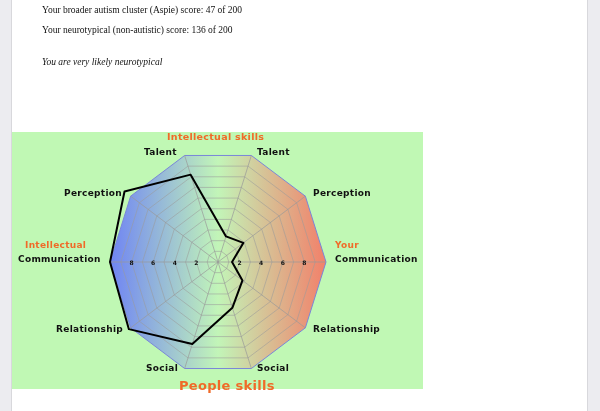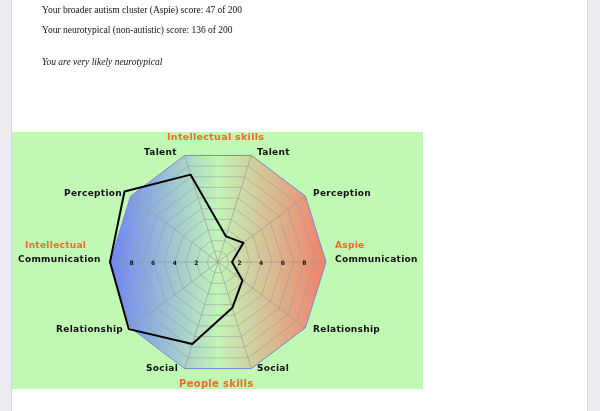--- a/index.html
+++ b/index.html
@@ -63,26 +63,26 @@
       <text x="196.4" y="265" text-anchor="middle" font-family="&quot;DejaVu Sans&quot;, sans-serif" font-size="6" font-weight="bold" fill="#111">2</text>
       <text x="239.6" y="265" text-anchor="middle" font-family="&quot;DejaVu Sans&quot;, sans-serif" font-size="6" font-weight="bold" fill="#111">2</text>
       <text x="261.2" y="265" text-anchor="middle" font-family="&quot;DejaVu Sans&quot;, sans-serif" font-size="6" font-weight="bold" fill="#111">4</text>
       <text x="282.8" y="265" text-anchor="middle" font-family="&quot;DejaVu Sans&quot;, sans-serif" font-size="6" font-weight="bold" fill="#111">6</text>
       <text x="304.4" y="265" text-anchor="middle" font-family="&quot;DejaVu Sans&quot;, sans-serif" font-size="6" font-weight="bold" fill="#111">8</text>
     </g>
   <polygon id="dataline" fill="none" stroke="#000" stroke-width="2" stroke-linejoin="round" points="226.00972049419863,236.4356008419863 243.33841226382336,242.90873500554048 232.04,262 242.4646739098984,280.43294551189194 232.35074921877256,307.8028818247746 192.30214674777937,344.0191139652941 128.8786878996558,329.1485872218921 110,262 124.50999613003108,191.55981536527003 190.63345497815467,174.6549695434531"></polygon>
 </svg>
 
 <div class="lbl orange" style="left:167px;top:131px;font-size:9.5px;">Intellectual skills</div>
-<div class="lbl orange" style="left:179px;top:378px;font-size:10px;">People skills</div>
+<div class="lbl orange" style="left:179px;top:378px;font-size:13px;">People skills</div>
 
 <div class="lbl" style="left:144px;top:147px;">Talent</div>
 <div class="lbl" style="left:257px;top:147px;">Talent</div>
 <div class="lbl" style="left:64px;top:188px;">Perception</div>
 <div class="lbl" style="left:313px;top:188px;">Perception</div>
 <div class="lbl orange" style="left:25px;top:240px;">Intellectual</div>
 <div class="lbl" style="left:18px;top:254px;">Communication</div>
-<div class="lbl orange" style="left:335px;top:240px;">Aspie</div>
+<div class="lbl orange" style="left:335px;top:240px;">Your</div>
 <div class="lbl" style="left:335px;top:254px;">Communication</div>
 <div class="lbl" style="left:56px;top:324px;">Relationship</div>
 <div class="lbl" style="left:313px;top:324px;">Relationship</div>
 <div class="lbl" style="left:146px;top:363px;">Social</div>
 <div class="lbl" style="left:257px;top:363px;">Social</div>
 
 </body></html>

